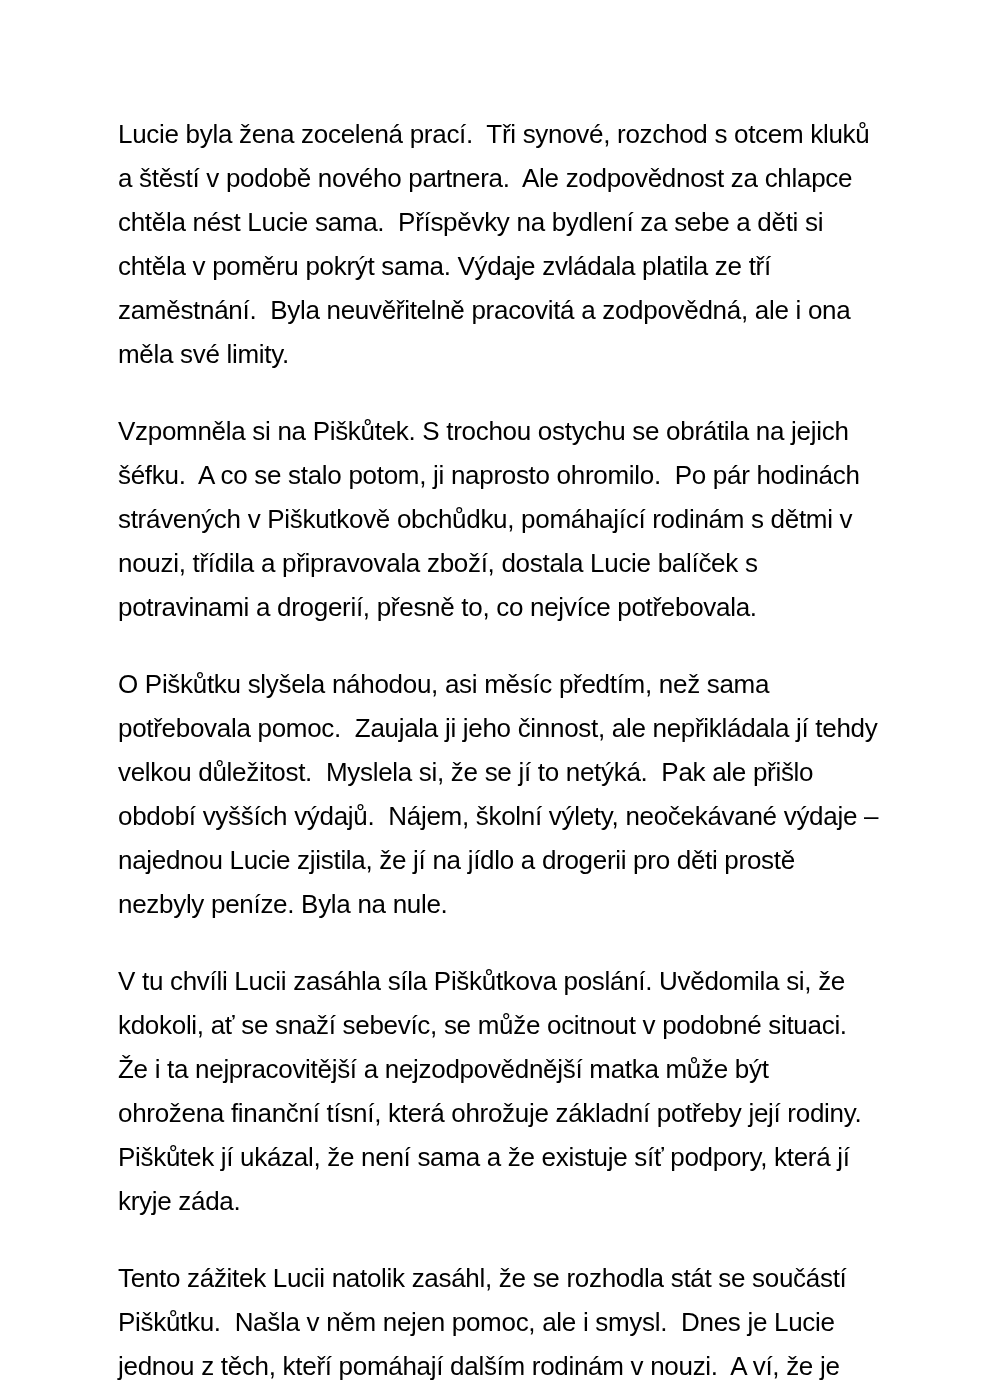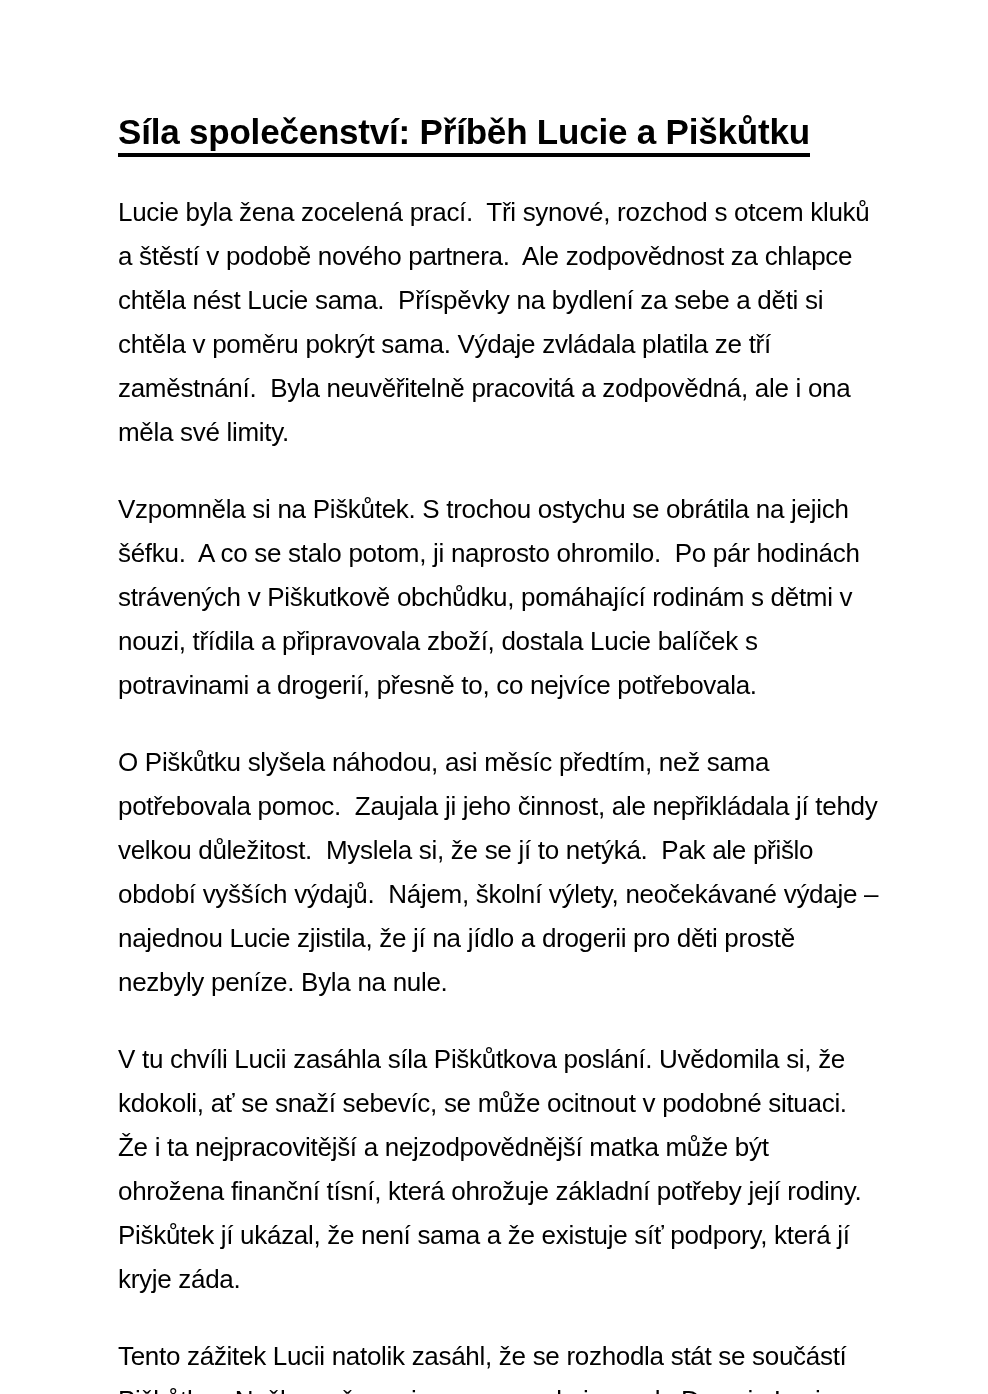--- a/index.html
+++ b/index.html
@@ -36,21 +36,20 @@
     font-size: 26px;
     line-height: 44px;
     letter-spacing: -0.3px;
     white-space: pre; 
   }
 </style>
 </head>
 <body>
 
 <div class="page">
-  <h1 class="doc-title"><span class="title-text">Síla společenství: Příběh Lucie a Piškůtku</span></h1>
 
   <div class="doc-body" id="doc-body">
       <p class="para">Lucie byla žena zocelená prací.  Tři synové, rozchod s otcem kluků
 a štěstí v podobě nového partnera.  Ale zodpovědnost za chlapce
 chtěla nést Lucie sama.  Příspěvky na bydlení za sebe a děti si
 chtěla v poměru pokrýt sama. Výdaje zvládala platila ze tří
 zaměstnání.  Byla neuvěřitelně pracovitá a zodpovědná, ale i ona
 měla své limity.</p>
       <p class="para">Vzpomněla si na Piškůtek. S trochou ostychu se obrátila na jejich
 šéfku.  A co se stalo potom, ji naprosto ohromilo.  Po pár hodinách

